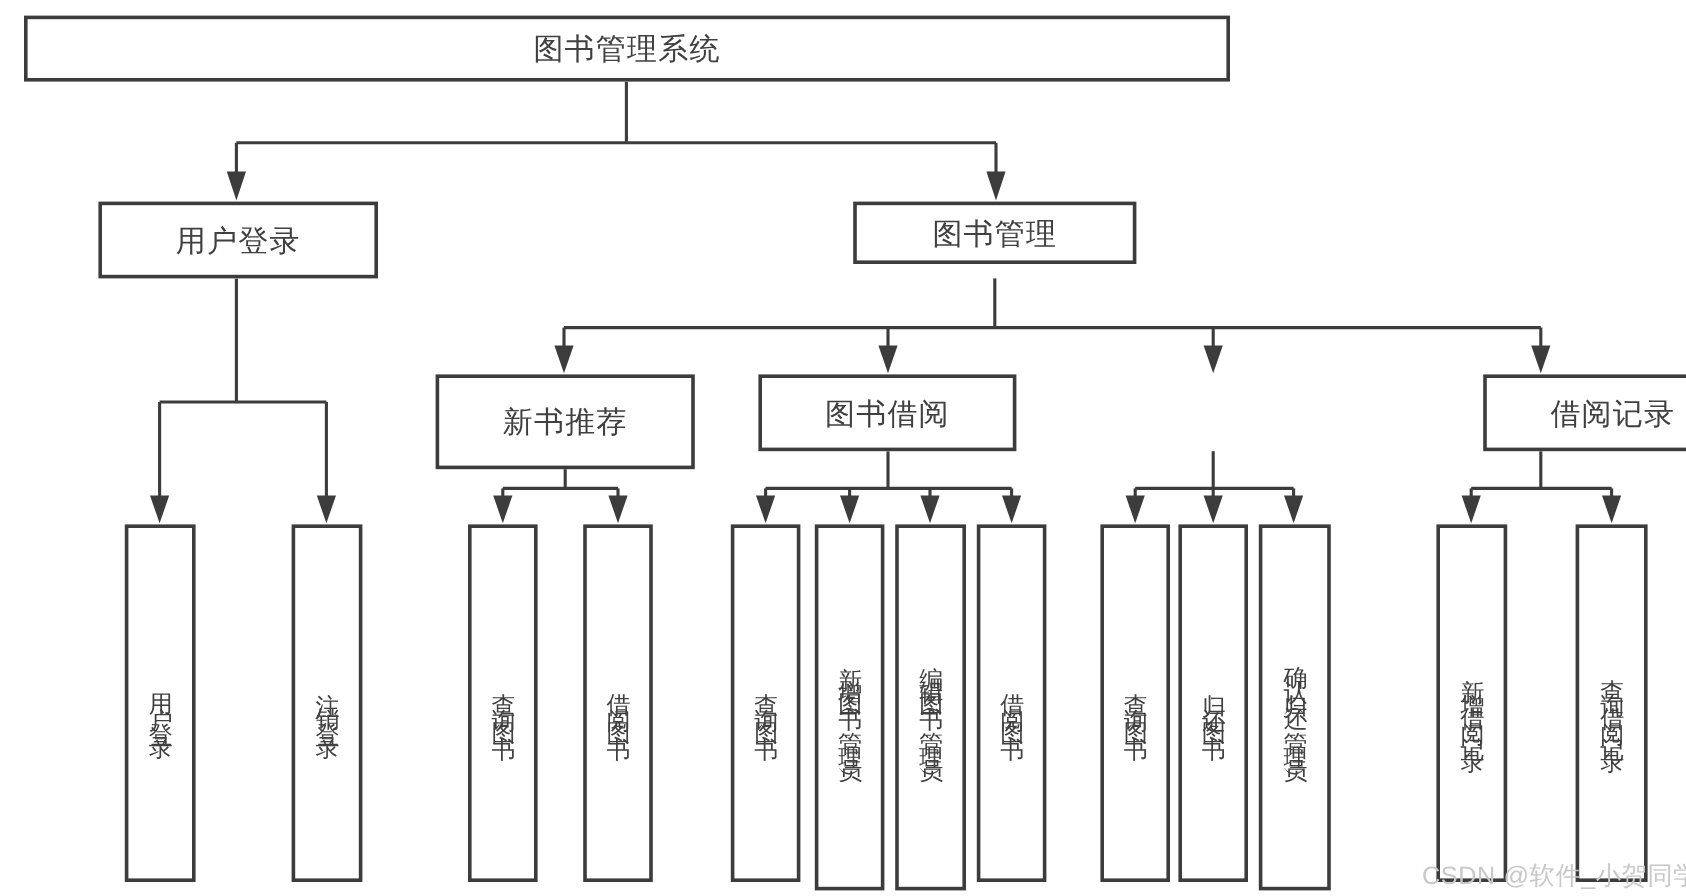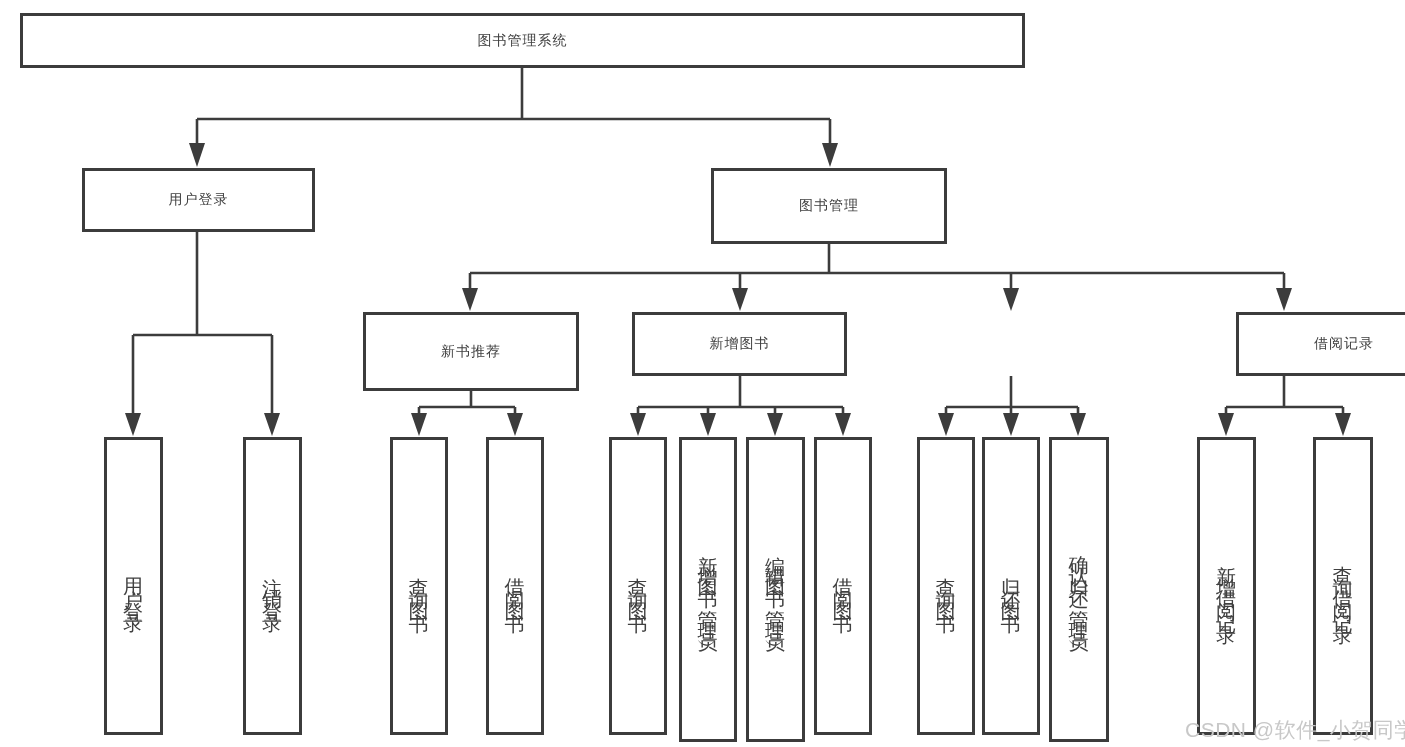--- a/index.html
+++ b/index.html
@@ -24,21 +24,21 @@
   }
   .node {
     position: absolute;
     box-sizing: border-box;
     background: #ffffff;
     border: 3px solid #3c3c3c;
     color: #404040;
     display: flex;
     align-items: center;
     justify-content: center;
-    font-size: 14px;
+    font-size: 25px;
     letter-spacing: 1px;
     white-space: nowrap;
   }
   .vnode {
     writing-mode: vertical-rl;
     font-size: 20px;
     letter-spacing: 12px;
     line-height: 1;
   }
   .watermark {
@@ -121,24 +121,24 @@
       <polygon points="1003,413 1019,413 1011,436"></polygon>
       <polygon points="1070,413 1086,413 1078,436"></polygon>
       <polygon points="1218,413 1234,413 1226,436"></polygon>
       <polygon points="1335,413 1351,413 1343,436"></polygon>
     </g>
   </svg>
 
   <div class="node" style="left:20px; top:13px; width:1005px; height:55px;">图书管理系统</div>
 
   <div class="node" style="left:82px; top:168px; width:233px; height:64px;">用户登录</div>
-  <div class="node" style="left:711px; top:168px; width:236px; height:76px;">图书管理</div>
+  <div class="node" style="left:711px; top:168px; width:236px; height:52px;">图书管理</div>
 
   <div class="node" style="left:363px; top:312px; width:216px; height:79px;">新书推荐</div>
-  <div class="node" style="left:632px; top:312px; width:215px; height:64px;">新增图书</div>
+  <div class="node" style="left:632px; top:312px; width:215px; height:64px;">图书借阅</div>
   <div class="node" style="left:1236px; top:312px; width:216px; height:64px;">借阅记录</div>
 
   <div class="node vnode" style="left:104px; top:437px; width:59px; height:298px;">用户登录</div>
   <div class="node vnode" style="left:243px; top:437px; width:59px; height:298px;">注销登录</div>
 
   <div class="node vnode" style="left:390px; top:437px; width:58px; height:298px;">查询图书</div>
   <div class="node vnode" style="left:486px; top:437px; width:58px; height:298px;">借阅图书</div>
 
   <div class="node vnode" style="left:609px; top:437px; width:58px; height:298px;">查询图书</div>
   <div class="node vnode" style="left:679px; top:437px; width:58px; height:305px; letter-spacing:11px;">新增图书（管理员）</div>

